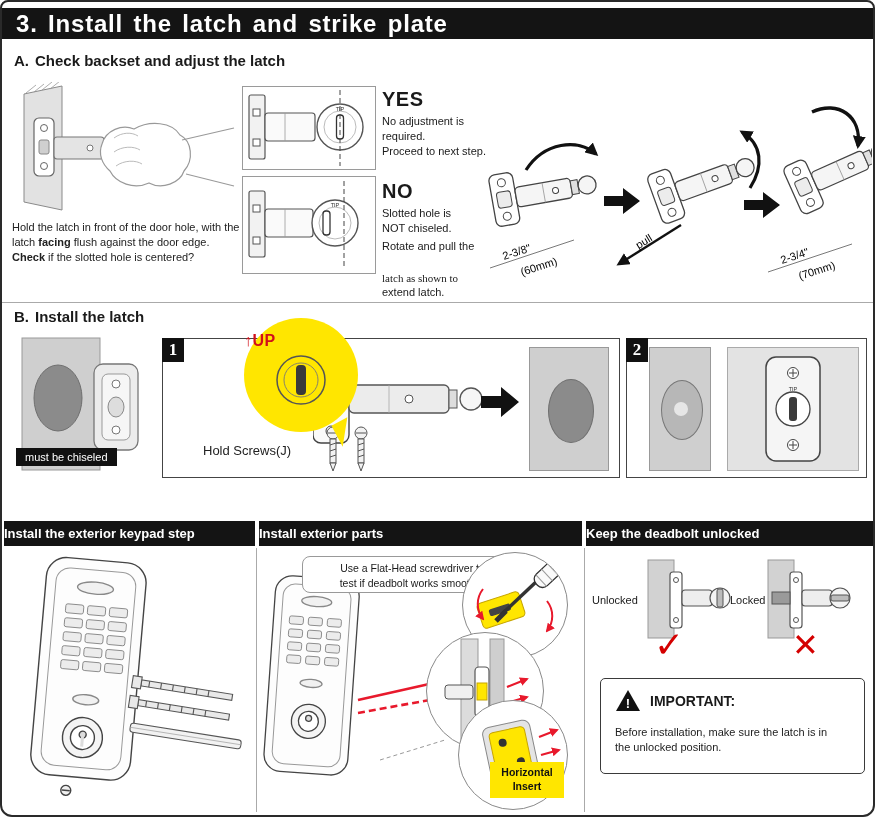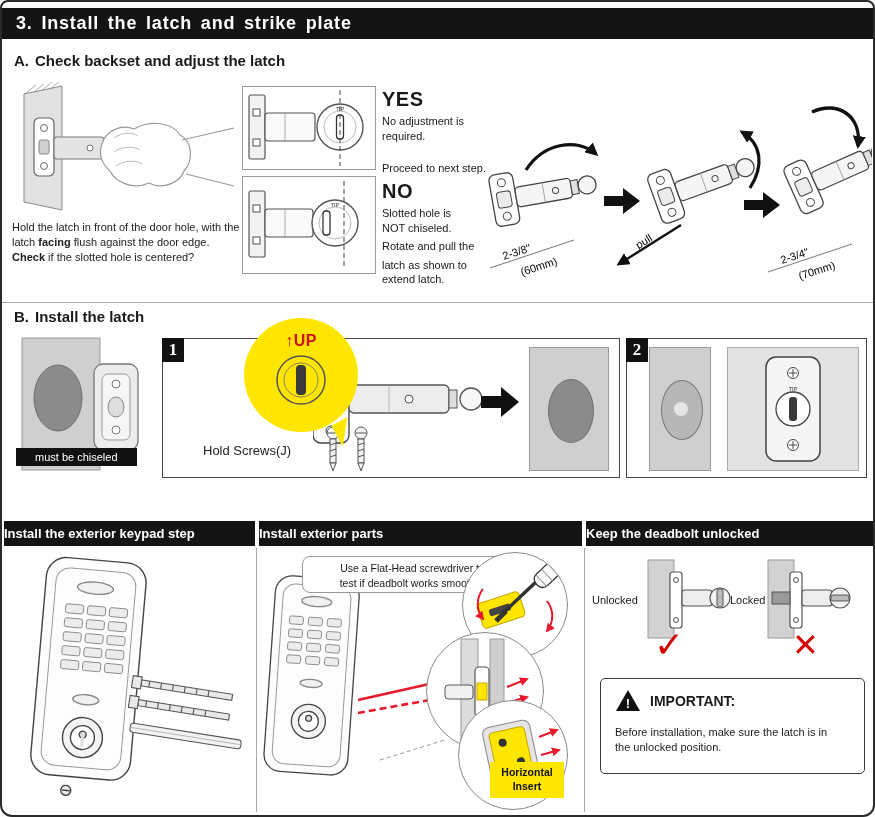--- a/index.html
+++ b/index.html
@@ -1,37 +1,37 @@
 <!DOCTYPE html>
 <html><head>
 <meta charset="utf-8">
 <style>
   html,body{margin:0;padding:0;background:#fff;}
   body{font-family:"Liberation Sans","DejaVu Sans",sans-serif;color:#1a1a1a;}
   #page{position:relative;width:871px;height:813px;border:2px solid #2a2a2a;border-radius:8px 8px 12px 12px;overflow:hidden;background:#fff;}
   .abs{position:absolute;}
   .bar{left:0;right:0;background:#141414;color:#fff;font-weight:bold;}
-  .bar3{top:6px;height:31px;line-height:31px;font-size:18px;padding-left:14px;letter-spacing:.8px;word-spacing:3px;}
+  .bar3{top:6px;height:31px;line-height:31px;font-size:24px;padding-left:14px;letter-spacing:.8px;word-spacing:3px;}
   .bar4{top:482px;height:31px;line-height:31px;font-size:17.5px;padding-left:14px;letter-spacing:.6px;word-spacing:3px;}
   .sec-head{font-weight:bold;font-size:15px;}
   .sec-head .ltr{margin-right:6px;}
   .cap{font-size:11px;line-height:1.35;color:#222;}
   .cap b{font-weight:bold;}
   .yn-label{font-weight:bold;font-size:20px;letter-spacing:.5px;}
   .yn-text{font-size:11px;line-height:1.35;margin-top:3px;}
   .boxed{border:1px solid #9a9a9a;background:#fff;}
   .hline{height:1px;background:#aaa;left:0;right:0;}
   .panel{border:1.5px solid #444;background:#fff;box-sizing:border-box;}
   .badge{width:22px;height:24px;background:#111;color:#fff;font-family:"Liberation Serif",serif;font-size:17px;font-weight:bold;text-align:center;line-height:24px;}
-  .chisel-label{background:#111;color:#fff;font-size:11px;padding:3px 19px;}
+  .chisel-label{background:#111;color:#fff;font-size:11px;padding:3px 9px;}
   .door-strip{background:#cfcfcf;border:1px solid #999;box-sizing:border-box;}
   .hole-dark{background:#8b8b8b;border:1px solid #6f6f6f;border-radius:50%;}
   .hole-mid{background:#b7b7b7;border:1px solid #777;border-radius:50%;}
   .hole-inner{background:#e6e6e6;border-radius:50%;}
-  .up-circle{background:#ffe600;border-radius:50%;text-align:center;}
+  .up-circle{background:#ffe600;border-radius:50%;text-align:left;}
   .up-text{color:#d1101a;font-weight:bold;font-size:16px;margin-top:14px;letter-spacing:.5px;}
   .wedge{width:0;height:0;border-top:24px solid #ffe600;border-right:18px solid transparent;transform:rotate(-28deg);}
   .latch-screws{font-size:13px;color:#222;}
   .colbar{background:#141414;color:#fff;font-weight:bold;font-size:13px;height:25px;line-height:25px;}
   .vsep{width:1px;background:#aaa;}
   .callout{border:1.5px solid #8a8a8a;border-radius:50%;background:#fff;box-sizing:border-box;overflow:hidden;}
   .notebox{border:1px solid #999;border-radius:8px;background:#fff;font-size:10.5px;line-height:1.4;text-align:center;padding-top:4px;box-sizing:border-box;}
   .ylabel{background:#ffe600;color:#111;font-weight:bold;font-size:10.5px;text-align:center;line-height:1.3;padding-top:4px;box-sizing:border-box;}
   .minilbl{font-weight:normal;font-size:11px;}
   .mark{font-weight:bold;color:#d40000;}
@@ -106,29 +106,29 @@
       <circle cx="92" cy="46" r="16" fill="none" stroke="#aaa" stroke-width="0.8"></circle>
       <text x="92" y="30" font-size="5.5" text-anchor="middle" fill="#333">TIP</text>
       <rect x="80" y="34" width="7" height="24" rx="3" fill="#fff" stroke="#333" stroke-width="1.3"></rect>
       <line x1="101" y1="4" x2="101" y2="92" stroke="#444" stroke-width="1" stroke-dasharray="5,3"></line>
     </svg>
   </div>
 
   <div class="abs" style="left:380px;top:86px;width:110px;">
     <div class="yn-label">YES</div>
     <div class="yn-text">No adjustment is required.</div>
-    <div class="yn-text" style="margin-top:17px;">Proceed to next step.</div>
+    <div class="yn-text" style="margin-top:0;">Proceed to next step.</div>
   </div>
 
   <div class="abs" style="left:380px;top:178px;width:104px;">
     <div class="yn-label">NO</div>
     <div class="yn-text">Slotted hole is</div>
     <div class="yn-text" style="margin-top:0;">NOT chiseled.</div>
     <div class="yn-text">Rotate and pull the</div>
-    <div class="yn-text" style="margin-top:4px;">latch as shown to</div>
+    <div class="yn-text" style="margin-top:17px;font-family:Liberation Serif, serif;">latch as shown to</div>
     <div class="yn-text" style="margin-top:0;">extend latch.</div>
   </div>
 
   <div class="abs" style="left:480px;top:90px;">
     <svg width="390" height="205" viewBox="0 0 390 205">
       <defs>
         <marker id="mA" markerUnits="userSpaceOnUse" markerWidth="13" markerHeight="13" refX="10" refY="6.5" orient="auto">
             <path d="M0,0 L13,6.5 L0,13 Z" fill="#111"></path>
           </marker>
         <g id="latchG">

